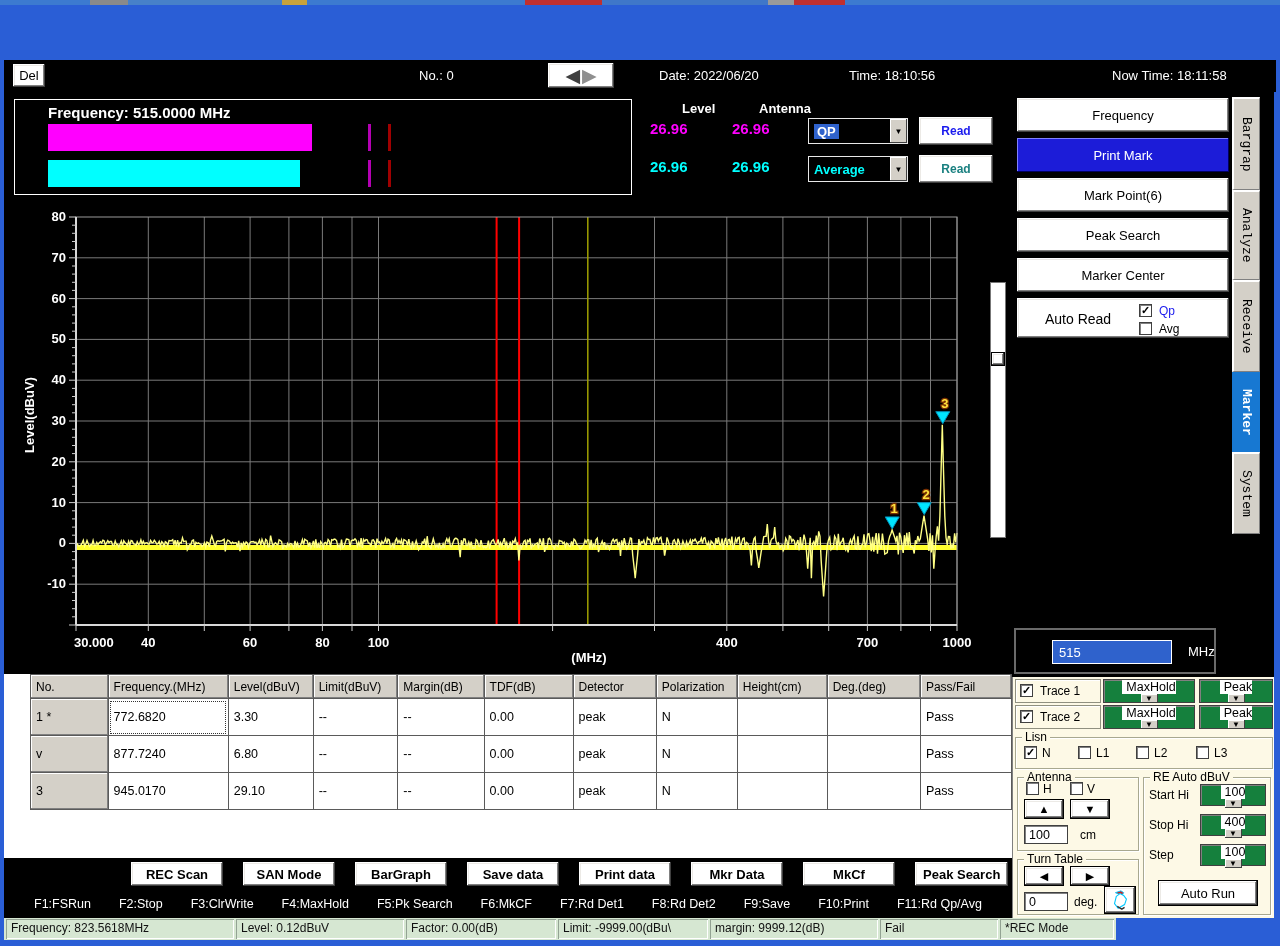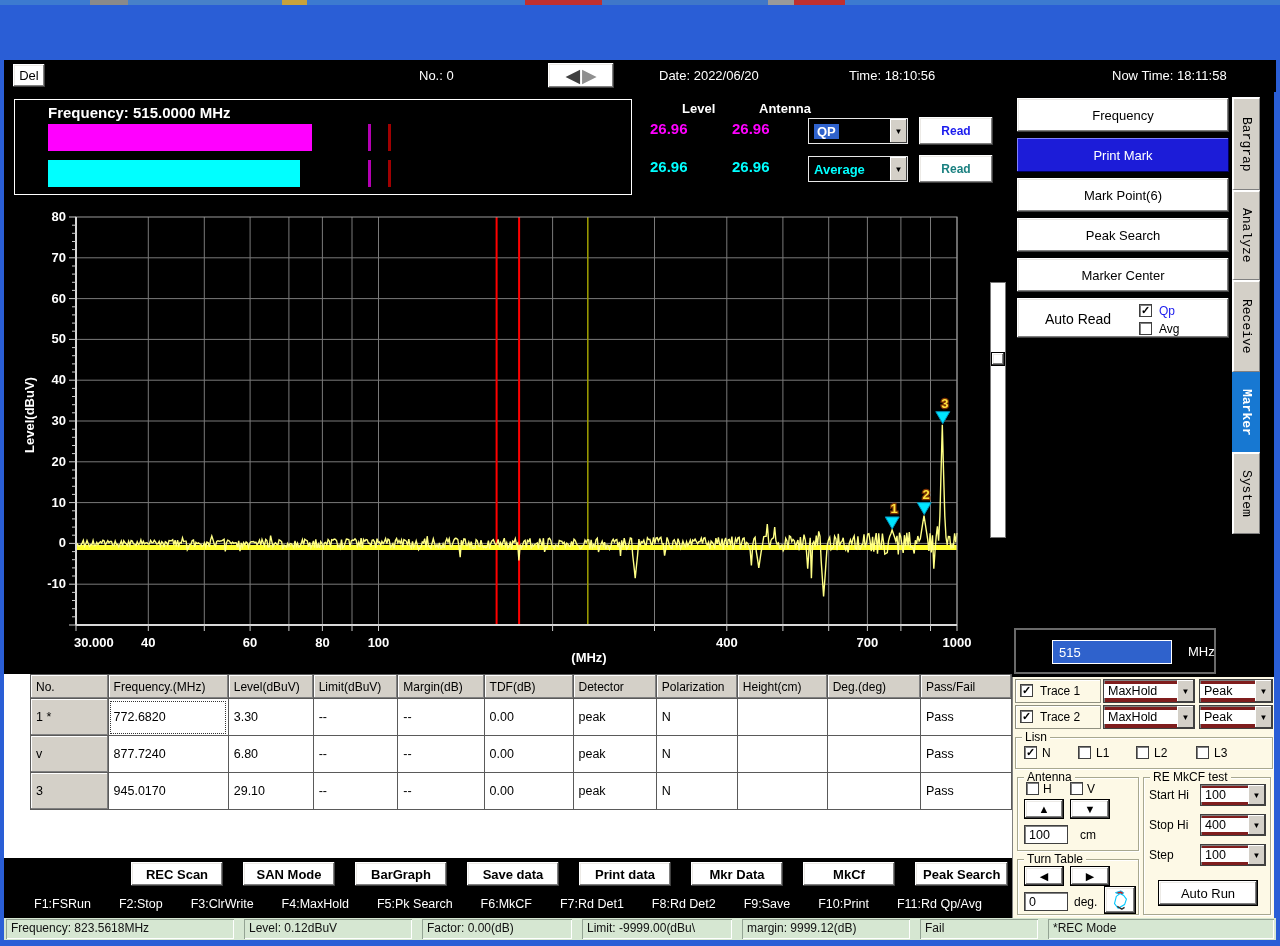--- a/index.html
+++ b/index.html
@@ -79,33 +79,33 @@
   table { border-collapse:collapse; table-layout:fixed;margin-left:26px; }
   td,th { border:1px solid #5a5a5a; font-weight:normal; text-align:left; overflow:hidden; white-space:nowrap; }
   th { background:#d4d0c8; box-shadow: inset -1px -1px 0 #808080, inset 1px 1px 0 #fff; font-size:12px; padding:4px 0 4px 5px; height:24px; }
   td { font-size:12.5px; padding-left:5px; height:37px; background:#fff; }
   td.rowhead { background:#d4d0c8; box-shadow: inset -1px -1px 0 #808080, inset 1px 1px 0 #fff; }
   td.selcell { outline:1px dotted #333; outline-offset:-3px; }
 
   
   #rightpanel { left:1012px; top:677px; width:262px; height:241px; background:#fdf9e6; border-left:1px solid #808080; }
   .tracelabelbox { position:absolute; left:2px; width:86px; height:24px; background:#fdf9e6; border:1px solid #909080; box-shadow:inset 1px 1px 0 #fff; }
-  .combo { position:absolute; height:24px; background:#7f1d1d; border:1px solid #404040; box-shadow:inset 1px 1px 0 #808080; display:flex; align-items:center; }
+  .combo { position:absolute; height:24px; background:#15803d; border:1px solid #404040; box-shadow:inset 1px 1px 0 #808080; display:flex; align-items:center;flex-direction:column; }
   .combo .val { flex:1; padding-left:4px; font-size:12.5px; color:#000; white-space:nowrap; background:#fff; }
   .grp { position:absolute; border:1px solid #a8a890; box-shadow:1px 1px 0 #fff, inset 1px 1px 0 #fff; }
   .grp .title { position:absolute; top:-8px; left:6px; background:#fdf9e6; font-size:12px; padding:0 3px; color:#000; }
   .minibtn { position:absolute; font-size:11px; }
   .field { position:absolute; background:#fff; border:1px solid #404040; box-shadow:inset 1px 1px 0 #808080; font-size:12.5px; padding:2px 0 0 4px; color:#000; }
   .slabel { position:absolute; font-size:12px; color:#000; }
 
   
   #botbar { left:4px; top:858px; width:1008px; height:32px; background:#000; display:flex; align-items:center; gap:18px; padding-left:126px; }
   .bbtn { height:26px; min-width:94px; font-weight:bold; font-size:13px; padding:0 8px; }
   #fnbar { left:4px; top:890px; width:1008px; height:28px; background:#000; color:#fff; display:flex; align-items:center; justify-content:space-between; padding:0 30px; font-size:12.5px; }
-  #statusbar { left:4px; top:918px; width:1272px; height:22px; background:#d6e7d2; display:flex; gap:10px; padding:1px 2px; }
+  #statusbar { left:4px; top:918px; width:1112px; height:22px; background:#d6e7d2; display:flex; gap:2px; padding:1px 2px; }
   .seg { box-shadow: inset 1px 1px 0 #93a393, inset -1px -1px 0 #ffffff; font-size:12px; color:#111; padding:2px 0 0 5px; white-space:nowrap; overflow:hidden; }
 
   #botborder { left:0; top:940px; width:1280px; height:6px; background:#2a5ed6; }
 </style>
 </head>
 <body>
 
 <div id="app">
   <div id="topstrip" class="abs"></div>
 
@@ -431,21 +431,21 @@
       <span class="cblabel" style="left:25px;top:4px">H</span>
       <span class="cb" style="left:52px;top:4px"></span>
       <span class="cblabel" style="left:69px;top:4px">V</span>
       <div class="btn3d minibtn" style="left:6px;top:21px;width:40px;height:20px">▲</div>
       <div class="btn3d minibtn" style="left:52px;top:21px;width:40px;height:20px">▼</div>
       <div class="field" style="left:6px;top:47px;width:44px;height:19px">100</div>
       <span class="slabel" style="left:62px;top:50px">cm</span>
     </div>
 
     <div class="grp" style="left:130px;top:100px;width:128px;height:138px">
-      <span class="title">RE MkCF test</span>
+      <span class="title">RE Auto dBuV</span>
       <span class="slabel" style="left:5px;top:10px">Start Hi</span>
       <div class="combo" style="left:56px;top:6px;width:66px;height:22px">
         <span class="val">100</span>
           <span class="drop-btn">▼</span>
       </div>
       <span class="slabel" style="left:5px;top:40px">Stop Hi</span>
       <div class="combo" style="left:56px;top:36px;width:66px;height:22px">
         <span class="val">400</span>
           <span class="drop-btn">▼</span>
       </div>

